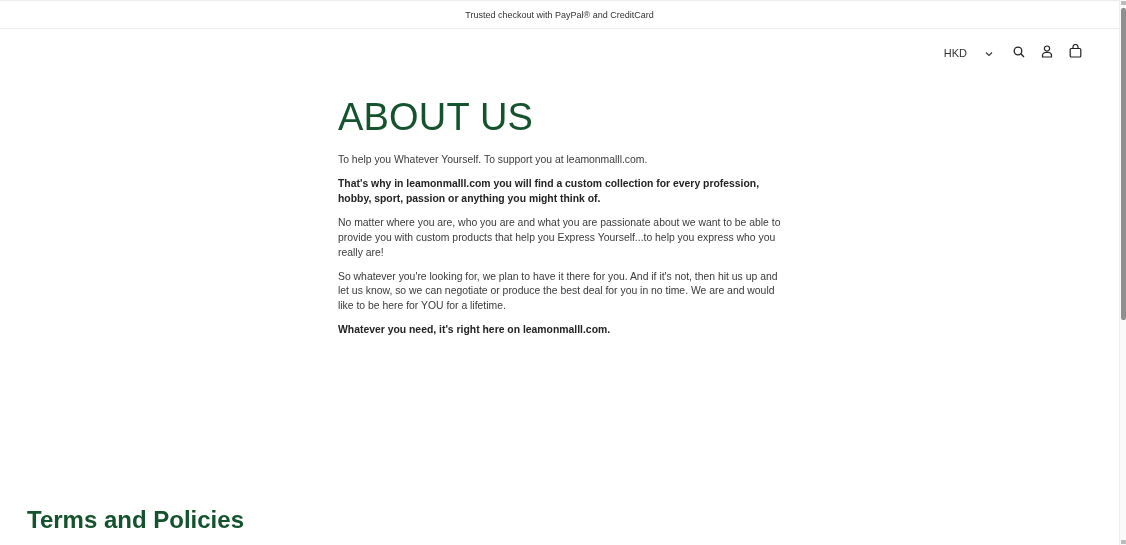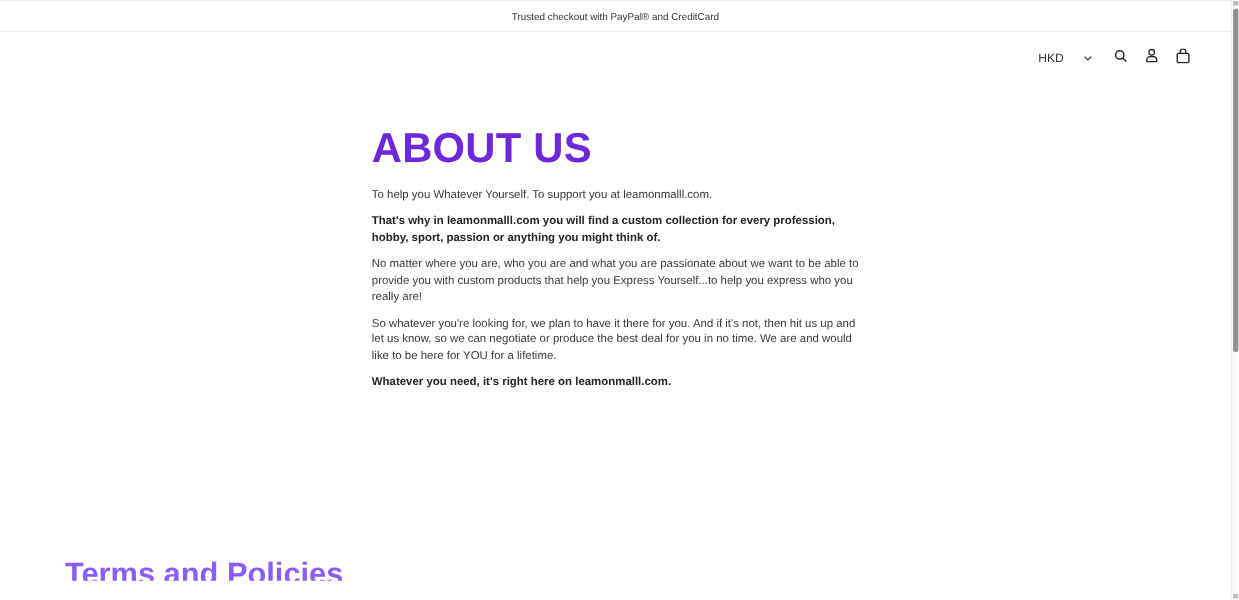--- a/index.html
+++ b/index.html
@@ -7,24 +7,24 @@
   body { font-family: "Liberation Sans", "DejaVu Sans", sans-serif; color: #232323; position: relative; }
   .viewport { position: absolute; left: 0; top: 0; width: 1119px; height: 528px; overflow: hidden; background: #fff; }
   .announcement { height: 29px; border-bottom: 1px solid #ececec; border-top: 1px solid #ececec; display: flex; align-items: center; justify-content: center; font-size: 9px; color: #333; }
   .header { position: relative; height: 45px; }
   .logo { position: absolute; left: 523px; top: 10px; display: flex; align-items: center; gap: 4px; }
   .logo-text { font-family: "DejaVu Serif", serif; font-style: italic; font-size: 11px; color: #2bb3c0; letter-spacing: 0.3px; }
   .header-right { position: absolute; right: 30px; top: 14px; display: flex; align-items: center; gap: 0; }
   .currency { display: flex; align-items: center; gap: 18px; font-size: 11px; color: #333; margin-right: 12px; cursor: pointer; }
   .icon-btn { width: 28px; height: 20px; display: flex; align-items: center; justify-content: center; cursor: pointer; }
   .content { position: absolute; left: 338px; top: 95px; width: 448px; }
-  .page-title { font-size: 38px; font-weight: 700; color: #6d28d9; letter-spacing: 0.2px; line-height: 44px; margin-bottom: 14px; margin-top: 18px; }
+  .page-title { font-size: 38px; font-weight: 400; color: #14532d; letter-spacing: 0.2px; line-height: 44px; margin-bottom: 14px; }
   .para { font-size: 10.4px; line-height: 14.7px; color: #3a3a3a; margin-bottom: 9.5px; }
   .para.bold { font-weight: 700; color: #232323; }
-  .terms-title { position: absolute; left: 27px; top: 506px; font-size: 28px; font-weight: 700; color: #8b5cf6; margin-left: 32px; }
+  .terms-title { position: absolute; left: 27px; top: 506px; font-size: 24px; font-weight: 700; color: #14532d; }
   .scrollbar { position: absolute; right: 0; top: 0; width: 7px; height: 545px; background: #fafafa; border-left: 1px solid #eee; }
   .scroll-thumb { position: absolute; left: 1px; top: 8px; width: 5px; height: 312px; background: #8f8f8f; border-radius: 2px; }
   .scroll-arrow-up { position: absolute; left: 1px; top: 1px; width: 5px; height: 4px; background: #bbb; }
   .scroll-arrow-down { position: absolute; left: 1px; bottom: 1px; width: 5px; height: 4px; background: #bbb; }
 </style>
 </head>
 <body>
 
 <div class="viewport">
 

